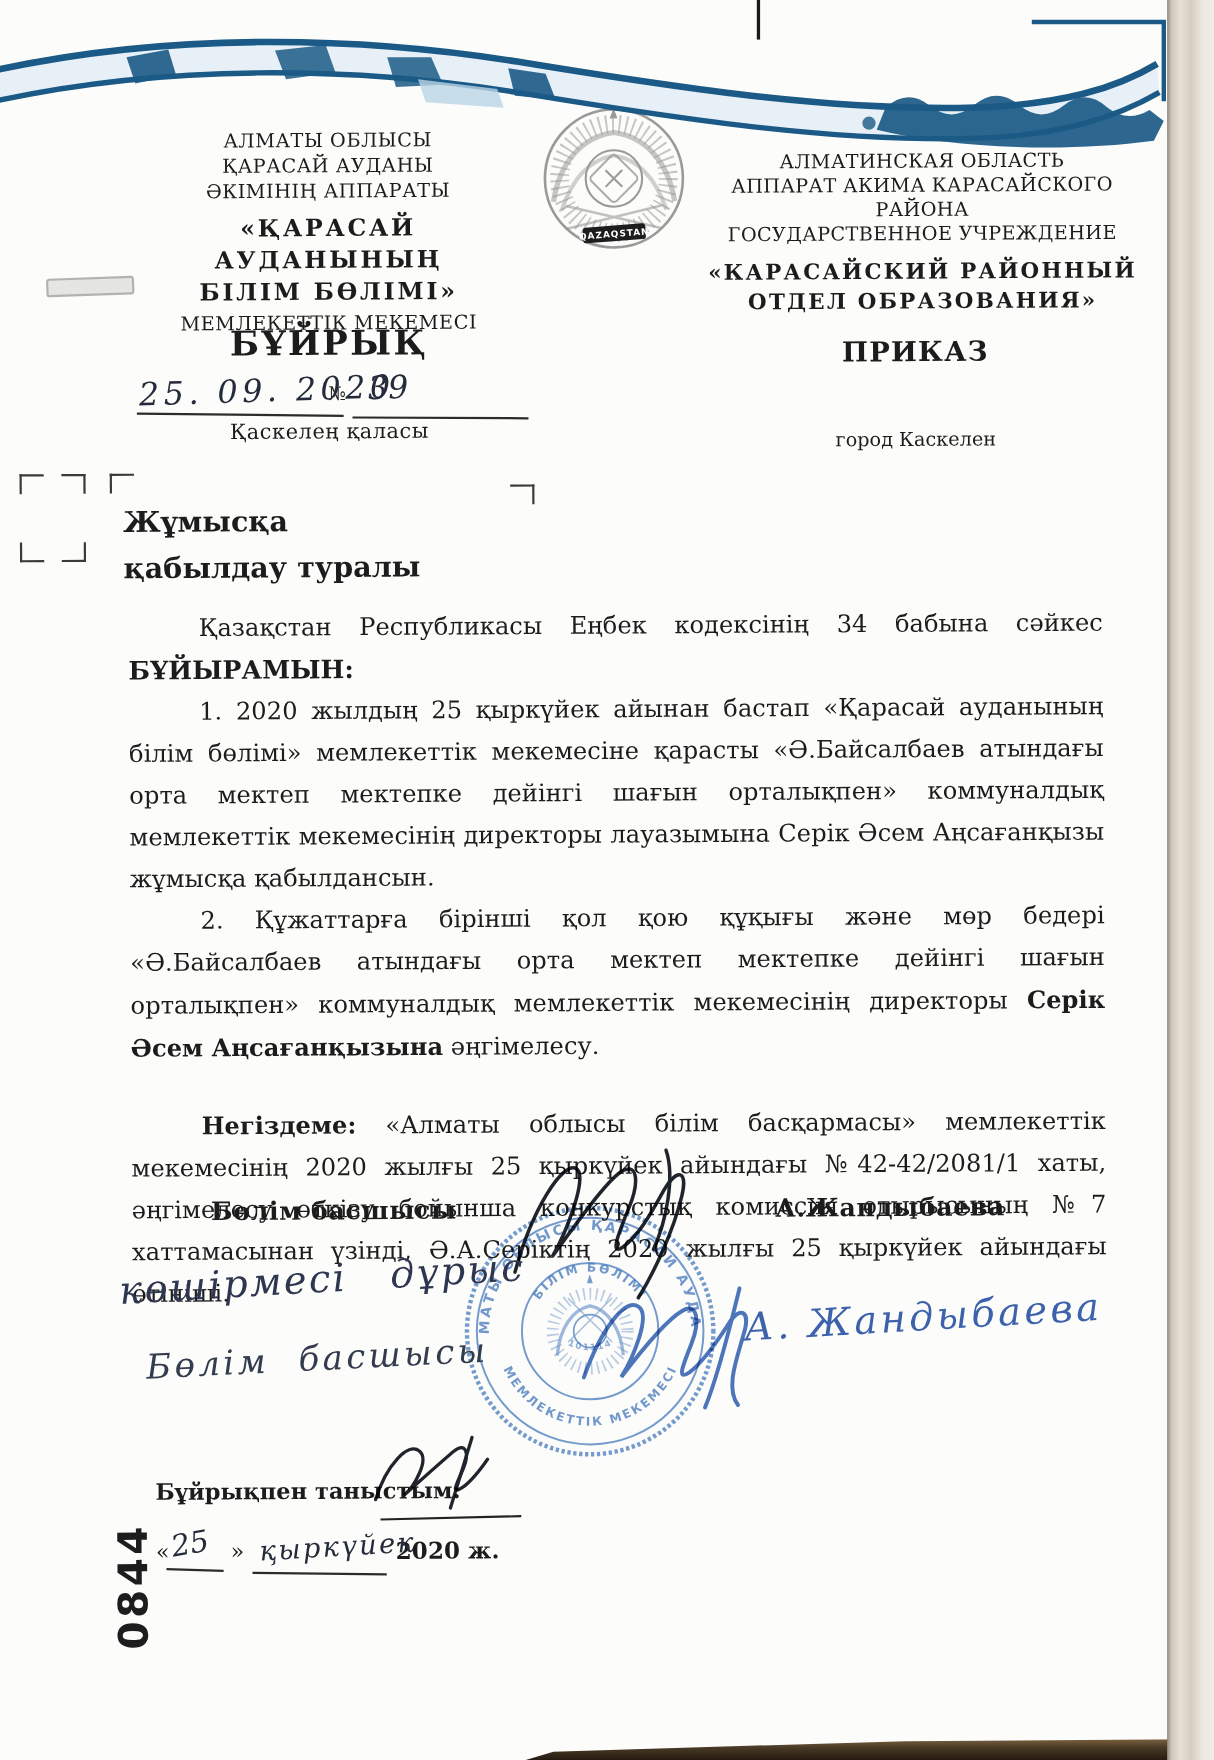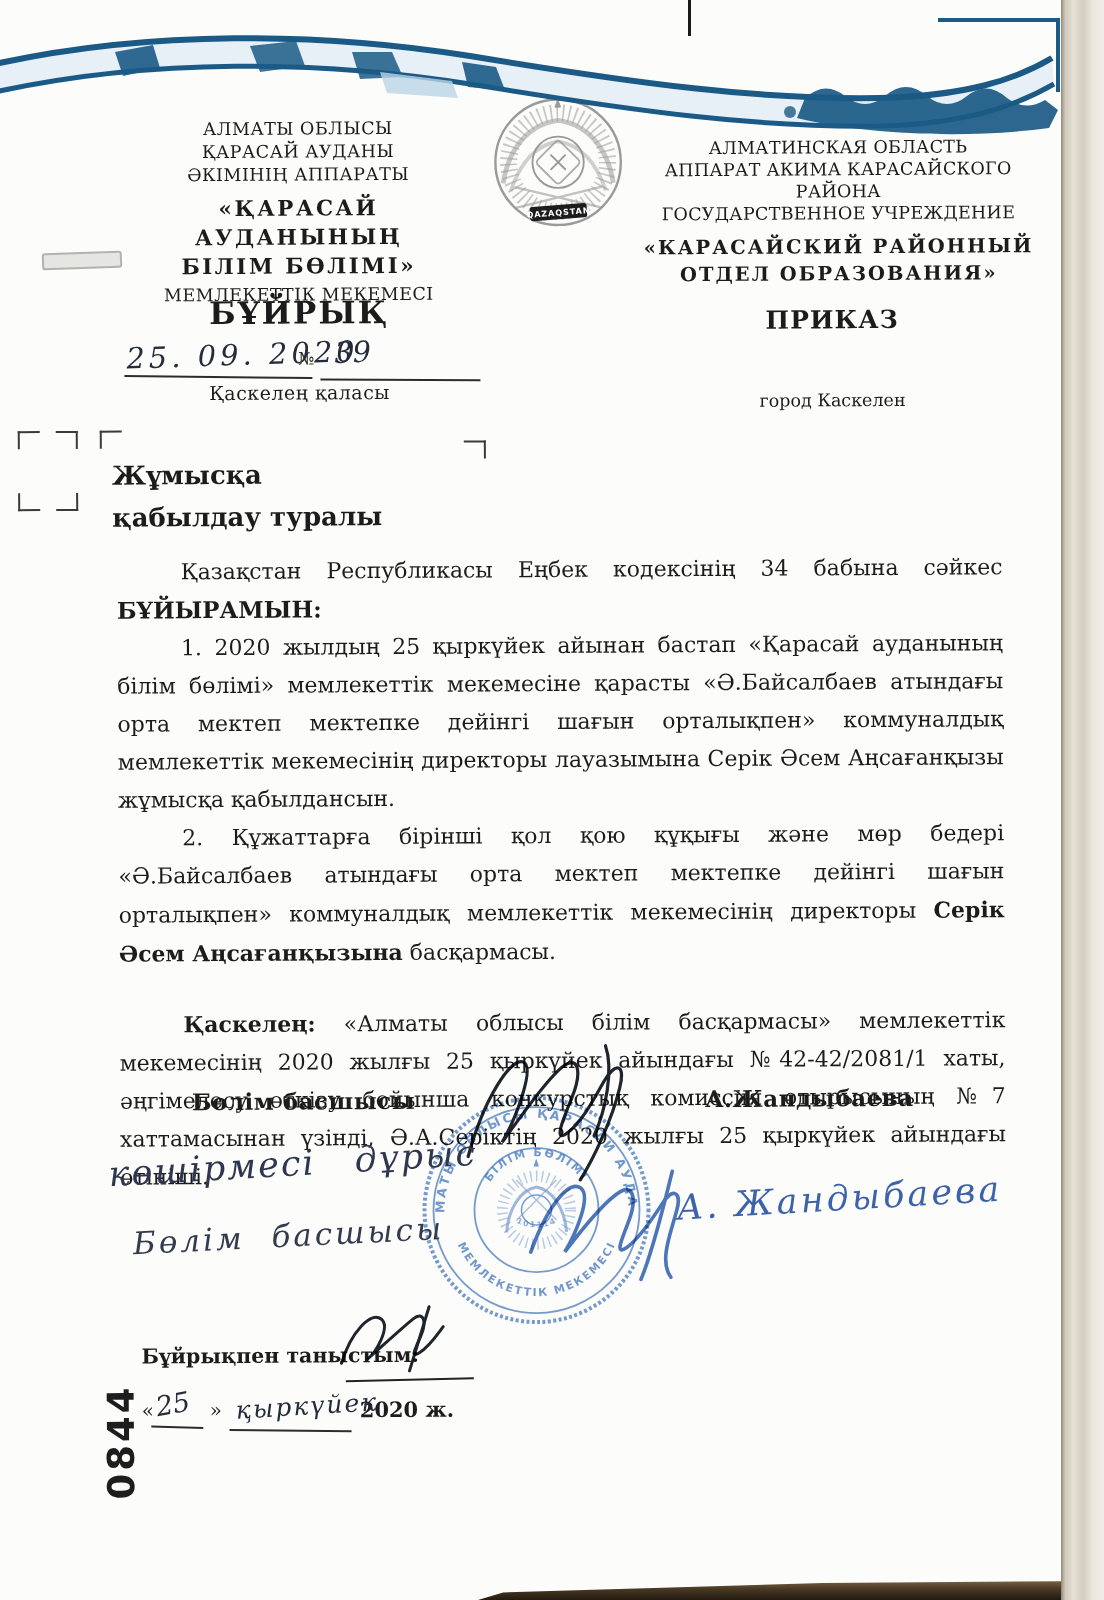--- a/index.html
+++ b/index.html
@@ -176,22 +176,22 @@
 
     <div class="abs subject">
       <div>Жұмысқа</div>
       <div>қабылдау туралы</div>
     </div>
 
     <div class="abs body">
       <div class="intro">Қазақстан Республикасы Еңбек кодексінің 34 бабына сәйкес</div>
       <div class="decree">БҰЙЫРАМЫН:</div>
       <p>1. 2020 жылдың 25 қыркүйек айынан бастап «Қарасай ауданының білім бөлімі» мемлекеттік мекемесіне қарасты «Ә.Байсалбаев атындағы орта мектеп мектепке дейінгі шағын орталықпен» коммуналдық мемлекеттік мекемесінің директоры лауазымына Серік Әсем Аңсағанқызы жұмысқа қабылдансын.</p>
-      <p><span>2. Құжаттарға бірінші қол қою құқығы және мөр бедері «Ә.Байсалбаев атындағы орта мектеп мектепке дейінгі шағын орталықпен» коммуналдық мемлекеттік мекемесінің директоры </span><span class="b">Серік Әсем Аңсағанқызына</span><span> басқармасы.</span></p>
-      <p class="basis"><span class="b">Қаскелең:</span><span> «Алматы облысы білім басқармасы» мемлекеттік мекемесінің 2020 жылғы 25 қыркүйек айындағы №42-42/2081/1 хаты, әңгімелесу өткізу бойынша конкурстық комиссия отырысының №7 хаттамасынан үзінді, Ә.А.Серіктің 2020 жылғы 25 қыркүйек айындағы өтініші.</span></p>
+      <p><span>2. Құжаттарға бірінші қол қою құқығы және мөр бедері «Ә.Байсалбаев атындағы орта мектеп мектепке дейінгі шағын орталықпен» коммуналдық мемлекеттік мекемесінің директоры </span><span class="b">Серік Әсем Аңсағанқызына</span><span> әңгімелесу.</span></p>
+      <p class="basis"><span class="b">Негіздеме:</span><span> «Алматы облысы білім басқармасы» мемлекеттік мекемесінің 2020 жылғы 25 қыркүйек айындағы №42-42/2081/1 хаты, әңгімелесу өткізу бойынша конкурстық комиссия отырысының №7 хаттамасынан үзінді, Ә.А.Серіктің 2020 жылғы 25 қыркүйек айындағы өтініші.</span></p>
     </div>
 
     <div class="abs sig-pos">Бөлім басшысы</div>
     <div class="abs sig-name">А.Жандыбаева</div>
 
     <svg class="abs sig1" width="196" height="150" viewBox="0 0 196 150">
       <g fill="none" stroke="#20242c" stroke-width="3.2" stroke-linecap="round">
         <path d="M14,118 C30,60 58,18 70,24 C82,30 60,84 48,104 C70,74 96,38 110,28 C126,17 128,36 118,60 C108,84 100,104 112,96 C128,85 142,58 150,44 C162,24 172,26 166,50 C158,82 140,120 126,142"></path>
         <path d="M152,8 C160,32 152,72 140,98"></path>
       </g>

